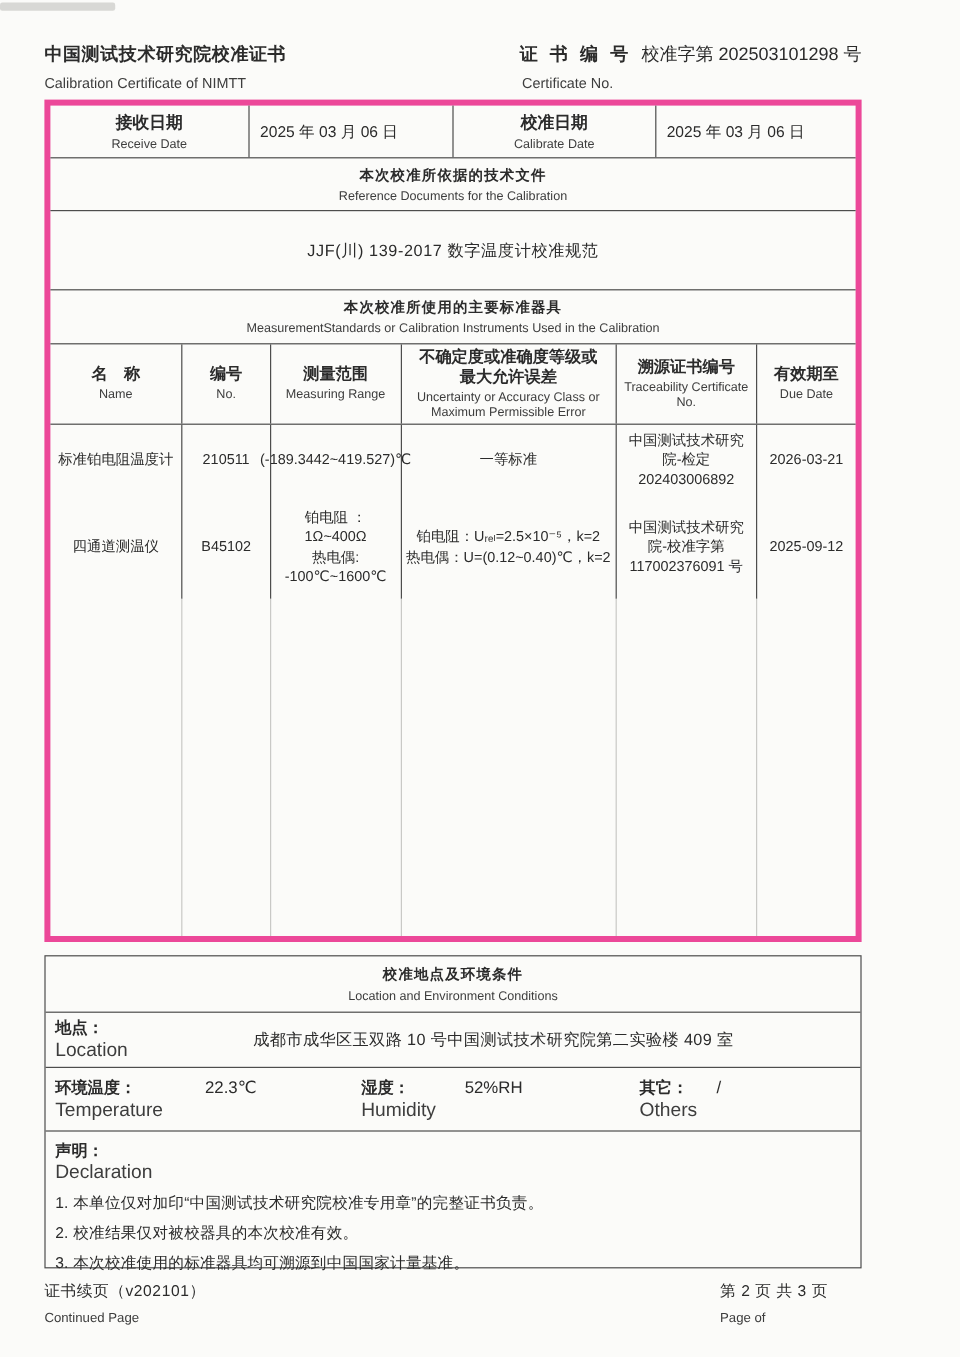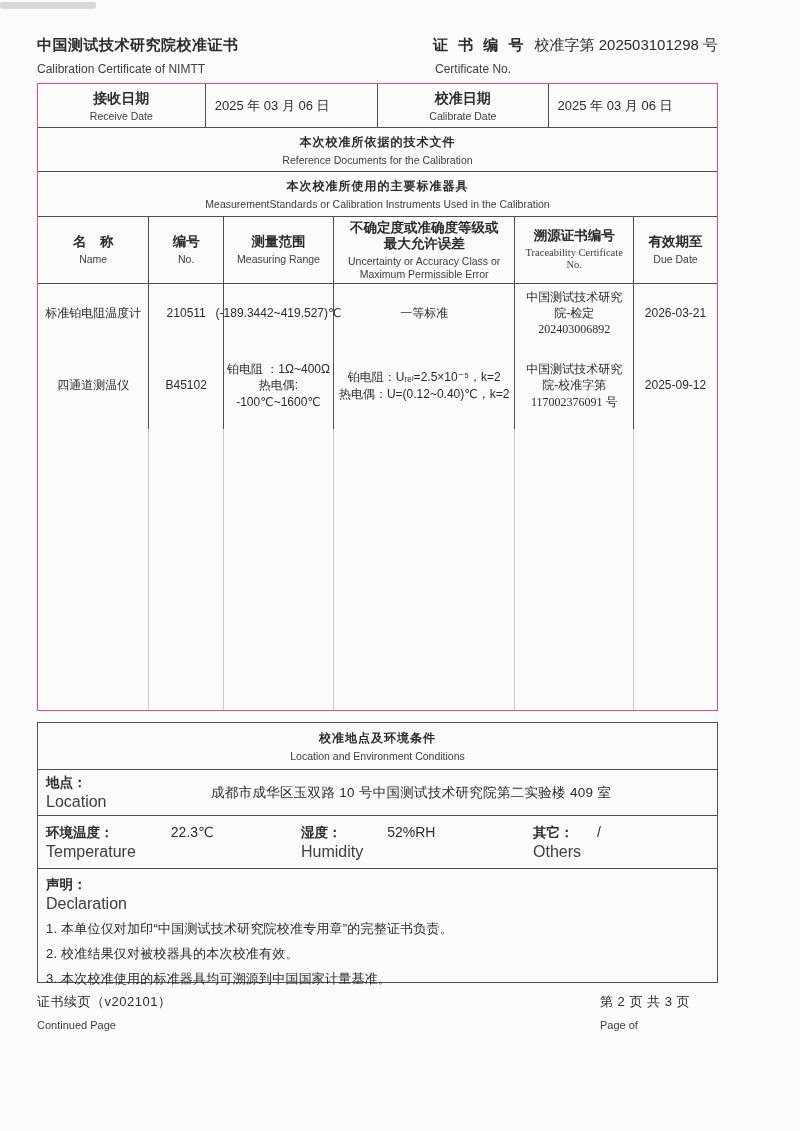--- a/index.html
+++ b/index.html
@@ -21,21 +21,21 @@
 
   
   .doc-header { margin-top: 36px; display: flex; justify-content: space-between; }
   .h-zh { font-size: 15px; font-weight: 600; letter-spacing: .5px; }
   .h-en { font-size: 12px; color: #3d3d3d; margin-top: 7px; }
   .h-right .h-zh .lbl { letter-spacing: 3px; margin-right: 8px; }
   .h-right .h-zh .val { font-weight: 400; letter-spacing: 0; }
   .h-right .h-en { margin-left: 2px; }
 
   
-  .stack { border: 1px solid #ec4899; margin-top: 7px; }
+  .stack { border: 5px solid #ec4899; margin-top: 7px; }
   .row-b { border-bottom: 1px solid #4d4d4d; }
 
   .date-row { display: flex; height: 44px; }
   .date-row > div { height: 100%; }
   .cell-r { border-right: 1px solid #4d4d4d; }
   .lab-cell { display: flex; flex-direction: column; justify-content: center; align-items: center; }
   .lab-zh { font-size: 14px; font-weight: 600; }
   .lab-en { font-size: 10.5px; color: #3d3d3d; margin-top: 2px; }
   .val-cell { display: flex; align-items: center; padding-left: 9px; font-size: 13px; }
   .dc1 { width: 24.7%; } .dc2 { width: 25.4%; } .dc3 { width: 25.1%; } .dc4 { width: 24.8%; }
@@ -46,21 +46,21 @@
 
   .ref-body { height: 66px; display: flex; align-items: center; justify-content: center; font-size: 13.5px; letter-spacing: .5px; }
   .std-title { height: 45px; }
 
   
   .tbl-header { display: flex; height: 67px; }
   .tbl-header > div { display: flex; flex-direction: column; justify-content: center; align-items: center; text-align: center; padding: 0 2px; }
   .th-zh { font-size: 13.5px; font-weight: 600; line-height: 1.25; }
   .th-en { font-size: 10.5px; color: #3d3d3d; margin-top: 2px; line-height: 1.2; }
   .c1 { width: 16.4%; } .c2 { width: 11%; } .c3 { width: 16.2%; }
-  .c4 { width: 26.7%; } .c5 { width: 17.5%; font-family: Liberation Serif, serif; } .c6 { width: 12.2%; }
+  .c4 { width: 26.7%; } .c5 { width: 17.5%; } .c6 { width: 12.2%; }
 
   .body-rows { display: flex; height: 145px; }
   .body-rows > div { display: flex; flex-direction: column; }
   .body-empty { display: flex; height: 281px; }
   .body-empty > div { height: 100%; }
   .body-empty .cell-rl { border-right: 1px solid #c9c9c6; }
 
   .r1 { height: 58px; } .r2 { height: 87px; }
   .r1, .r2 { display: flex; align-items: center; justify-content: center; text-align: center;
              font-size: 12px; line-height: 1.35; padding: 0 3px; }
@@ -125,20 +125,21 @@
         <span class="lab-zh">校准日期</span>
         <span class="lab-en">Calibrate Date</span>
       </div>
       <div class="dc4 val-cell">2025 年 03 月 06 日</div>
     </div>
 
     <div class="sec-title row-b">
       <span class="sec-zh">本次校准所依据的技术文件</span>
       <span class="sec-en">Reference Documents for the Calibration</span>
     </div>
+    <div class="ref-body row-b">JJF(川) 139-2017 数字温度计校准规范</div>
 
     <div class="sec-title std-title row-b">
       <span class="sec-zh">本次校准所使用的主要标准器具</span>
       <span class="sec-en">MeasurementStandards or Calibration Instruments Used in the Calibration</span>
     </div>
 
     <div class="tbl-header row-b">
       <div class="c1 cell-r">
         <span class="th-zh">名　称</span>
         <span class="th-en">Name</span>

